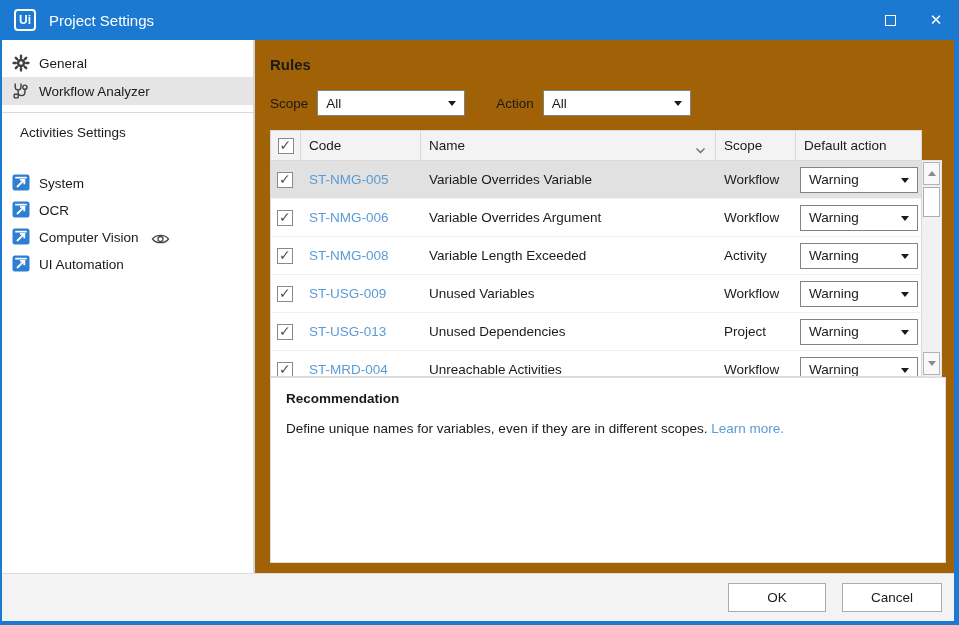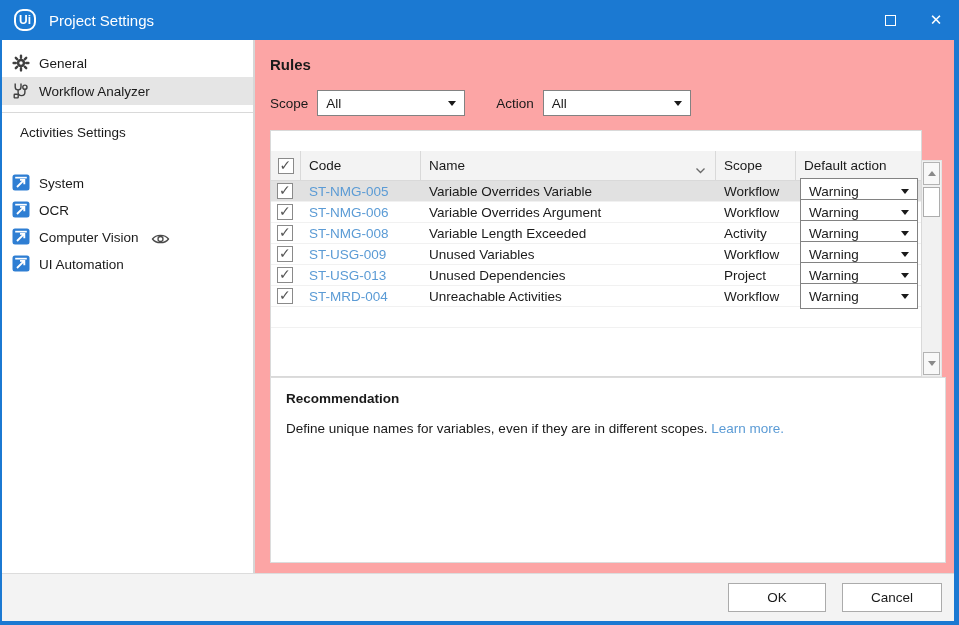--- a/index.html
+++ b/index.html
@@ -4,32 +4,32 @@
 <style>
   * { margin:0; padding:0; box-sizing:border-box; }
   html,body { background:#666; }
   body { display:flex; justify-content:flex-start; align-items:flex-start; }
   .window {
     position:relative; width:959px; height:625px; background:#fff; overflow:hidden;
     font-family:"Liberation Sans","DejaVu Sans",sans-serif; font-size:13.5px; color:#1a1a1a;
   }
   
   .titlebar { position:absolute; top:0; left:0; width:100%; height:40px; background:#1b79d2; display:flex; align-items:center; }
-  .app-logo { width:22px; height:22px; border:2px solid #fff; border-radius:9px; margin-left:14px;
+  .app-logo { width:22px; height:22px; border:2px solid #fff; border-radius:4px; margin-left:14px;
     display:flex; align-items:center; justify-content:center; color:#fff; font-weight:bold; font-size:12px; }
   .win-title { color:#fff; font-size:15px; margin-left:13px; }
   .win-controls { margin-left:auto; display:flex; height:100%; }
   .win-btn { width:46px; height:100%; display:flex; align-items:center; justify-content:center; }
   .max-glyph { width:11px; height:11px; border:1.5px solid #fff; display:block; }
   .close-glyph::before { content:"\2715"; color:#fff; font-size:15px; }
   
   .frame-left  { position:absolute; left:0; top:40px; bottom:0; width:2px; background:#1b79d2; }
   .frame-right { position:absolute; right:0; top:40px; bottom:0; width:5px; background:#1b79d2; }
   .frame-bottom{ position:absolute; left:0; right:0; bottom:0; height:4px; background:#1b79d2; }
-  .content { position:absolute; left:2px; right:5px; top:40px; bottom:4px; background:#fca5a5; }
+  .content { position:absolute; left:2px; right:5px; top:40px; bottom:4px; background:#a16207; }
   
   .sidebar { position:absolute; left:0; top:0; width:253px; bottom:48px; border-right:2px solid #d6d6d6; padding-top:9px; background:#fff; }
   .side-item { height:28px; display:flex; align-items:center; padding-left:10px; gap:9px; }
   .side-item.selected { background:#e5e5e5;text-align:right; }
   .side-icon { width:18px; height:18px; display:flex; align-items:center; justify-content:center; flex:0 0 18px; }
   .side-divider { height:1px; background:#d9d9d9; margin:7px 0 6px 0; }
   .side-header { height:26px; display:flex; align-items:center; padding-left:18px; margin-bottom:19px; }
   .pkg-item { height:27px; display:flex; align-items:flex-end; padding-left:10px; gap:9px; }
   .eye-wrap { margin-left:3px; display:flex; align-items:center; }
   
@@ -39,27 +39,27 @@
   .filter-label { margin-right:9px; }
   .combo { width:148px; height:26px; border:1px solid #828282; background:#fff; display:flex; align-items:center;
     padding:0 22px 0 8px; position:relative; }
   .combo-arrow { position:absolute; right:8px; top:10px; width:0; height:0;
     border-left:4.5px solid transparent; border-right:4.5px solid transparent; border-top:5px solid #1a1a1a; }
   .filter-gap { width:31px; }
   
   .table-wrap { display:flex; margin-top:14px; }
   .tgrid { width:656px; height:247px; border:1px solid #d9d9d9; overflow:hidden; background:#fff; }
   .thead, .trow { display:grid; grid-template-columns:30px 120px 295px 80px 129px; }
-  .thead { height:30px; background:#f3f3f3; border-bottom:1px solid #d9d9d9;margin-top:20px; }
+  .thead { height:30px; background:#f3f3f3; border-bottom:1px solid #d9d9d9; }
   .th { display:flex; align-items:center; border-right:1px solid #d9d9d9; padding-left:8px; }
   .th:last-child { border-right:none; }
   .th.cb { justify-content:center; padding-left:0; }
   .th.name { position:relative; }
   .sort-chevron { position:absolute; right:9px; top:11px; }
-  .trow { height:21px; align-items:center; border-bottom:1px solid #f1f1f1; }
+  .trow { height:38px; align-items:center; border-bottom:1px solid #f1f1f1; }
   .trow.selected { background:#e1e1e1; }
   .cell { padding-left:8px; overflow:hidden; white-space:nowrap; }
   .cb-cell { padding-left:6px; }
   .c-code { color:#5b9bd5; }
   .action-cell { padding-left:4px; }
   .combo.small { width:118px; }
   .checkbox { width:16px; height:16px; border:1px solid #8a8a8a; background:#fff; display:block; position:relative; }
   .checkbox.checked::after { content:"\2713"; position:absolute; left:1px; top:-2px; font-size:14px; color:#555; }
   
   .vscroll { width:20px; height:217px; margin-top:30px; background:#f1f1f1; border:1px solid #e4e4e4; border-left:none;

